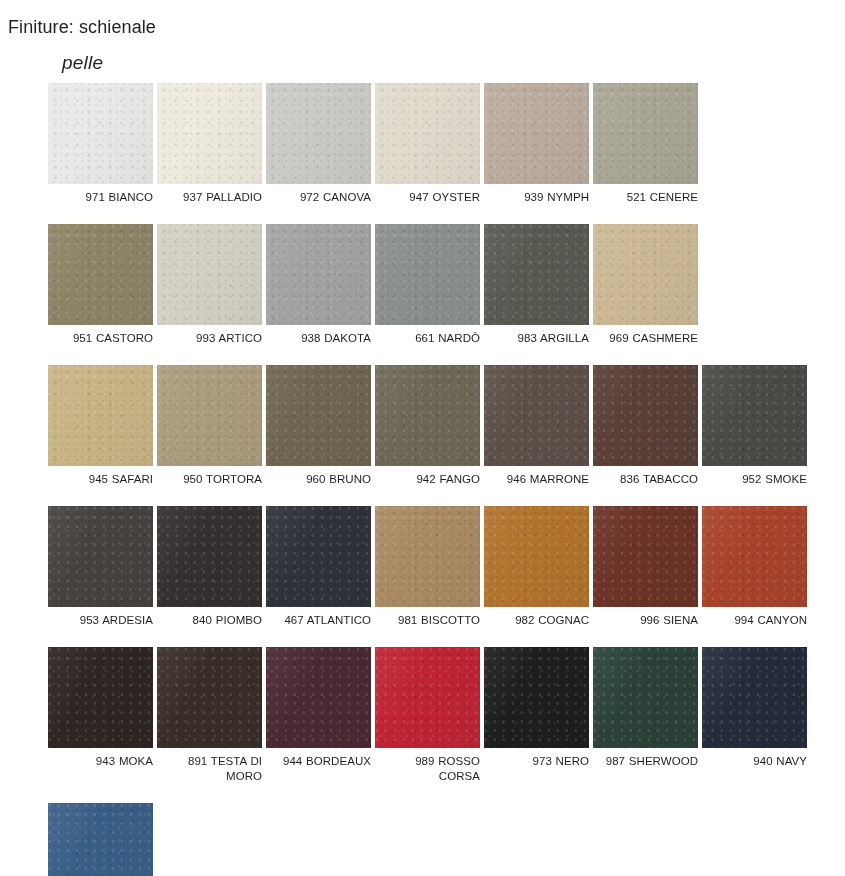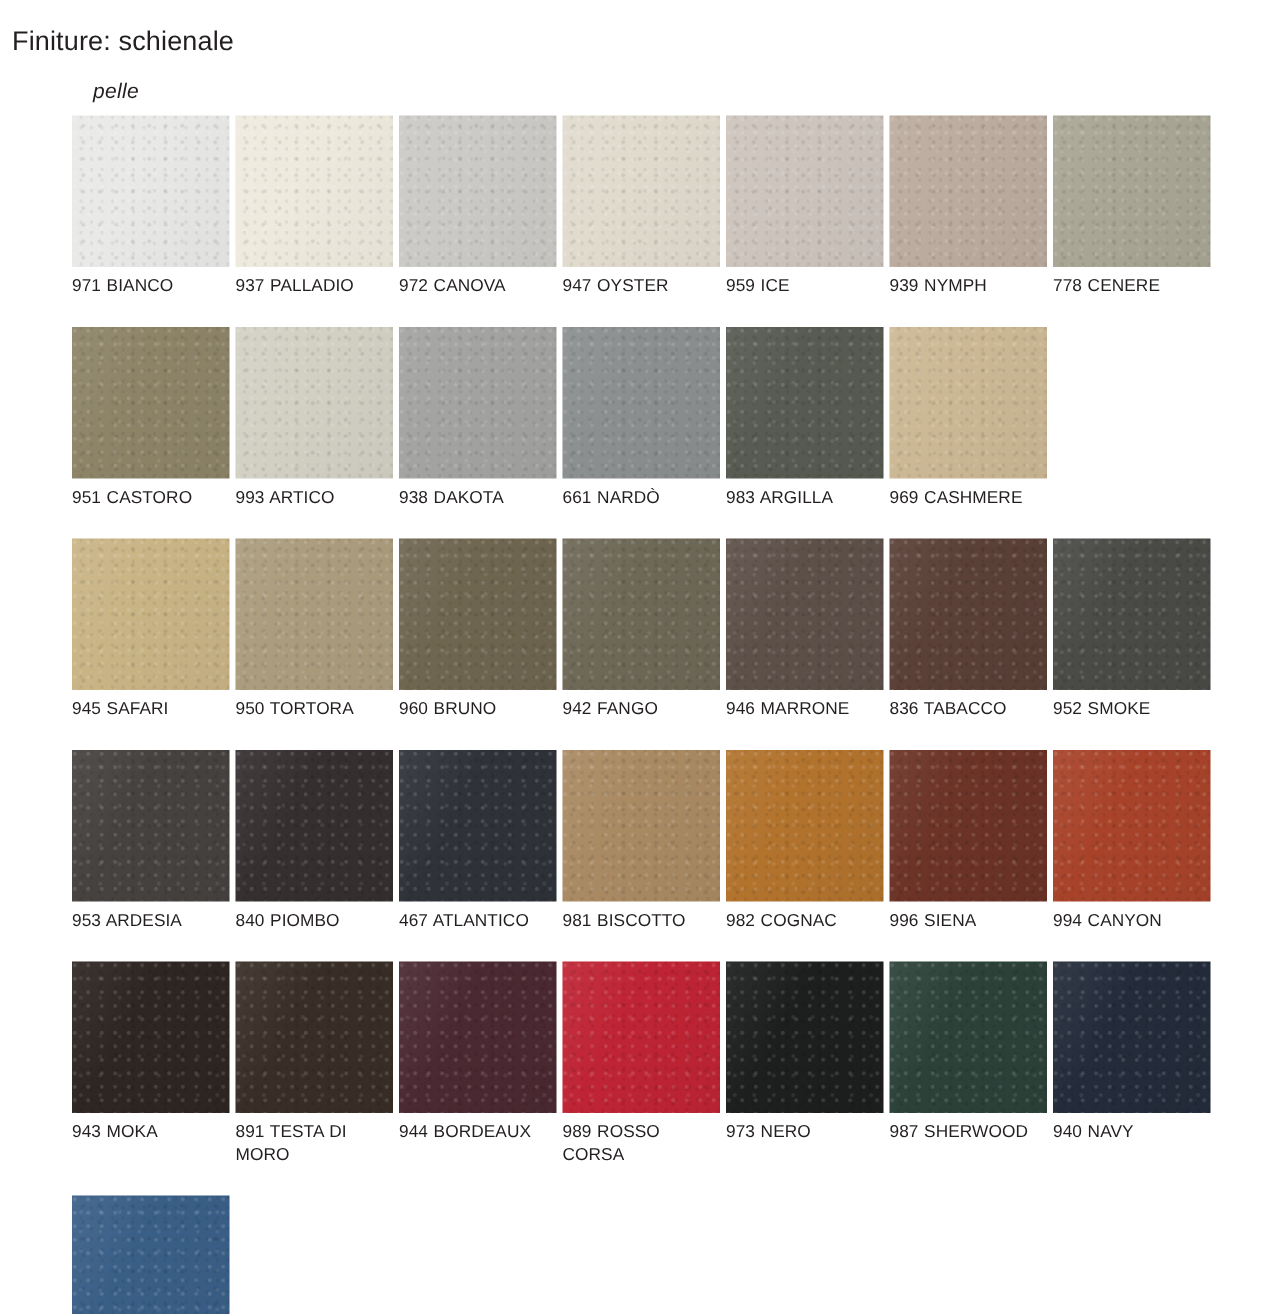--- a/index.html
+++ b/index.html
@@ -30,21 +30,21 @@
     color: #231f20;
     white-space: nowrap;
   }
   .group {
     position: absolute;
     left: 48px;
     top: 52px;
     width: 790px;
   }
   .group-label {
-    font-size: 14px;
+    font-size: 19px;
     font-style: italic;
     color: #231f20;
     margin: 0 0 9px 14px;
     letter-spacing: 0.2px;
   }
   .swatch-grid {
     display: flex;
     flex-wrap: wrap;
     column-gap: 4px;
     row-gap: 0px;
@@ -78,20 +78,21 @@
     background: linear-gradient(118deg, rgba(255,255,255,0.07) 0%, rgba(255,255,255,0.0) 38%, rgba(0,0,0,0.045) 100%);
     pointer-events: none;
   }
   .swatch-label {
     font-size: 11.5px;
     line-height: 15px;
     color: #231f20;
     padding-top: 6px;
     letter-spacing: 0.05px;
     word-spacing: 0.5px;
+    text-align: right;
   }
   .row-spacer {
     width: 100%;
     height: 19px;
   }
 </style>
 </head>
 <body>
 
 <div class="page">
@@ -123,39 +124,32 @@
           <div class="swatch-label">972 CANOVA</div>
         </div>
         <div class="swatch-cell">
           <div class="swatch-chip" style="background-color: rgb(225, 219, 206);">
             <span class="grain"></span>
             <span class="sheen"></span>
           </div>
           <div class="swatch-label">947 OYSTER</div>
         </div>
         <div class="swatch-cell">
-          <div class="swatch-chip" style="background-color: rgb(205, 196, 189);">
-            <span class="grain"></span>
-            <span class="sheen"></span>
-          </div>
-          <div class="swatch-label">959 ICE</div>
-        </div>
-        <div class="swatch-cell">
           <div class="swatch-chip" style="background-color: rgb(188, 172, 159);">
             <span class="grain"></span>
             <span class="sheen"></span>
           </div>
           <div class="swatch-label">939 NYMPH</div>
         </div>
         <div class="swatch-cell">
           <div class="swatch-chip" style="background-color: rgb(169, 166, 149);">
             <span class="grain"></span>
             <span class="sheen"></span>
           </div>
-          <div class="swatch-label">778 CENERE</div>
+          <div class="swatch-label">521 CENERE</div>
         </div>
         <div class="row-spacer"></div>
         <div class="swatch-cell">
           <div class="swatch-chip" style="background-color: rgb(141, 132, 104);">
             <span class="grain"></span>
             <span class="sheen"></span>
           </div>
           <div class="swatch-label">951 CASTORO</div>
         </div>
         <div class="swatch-cell">

